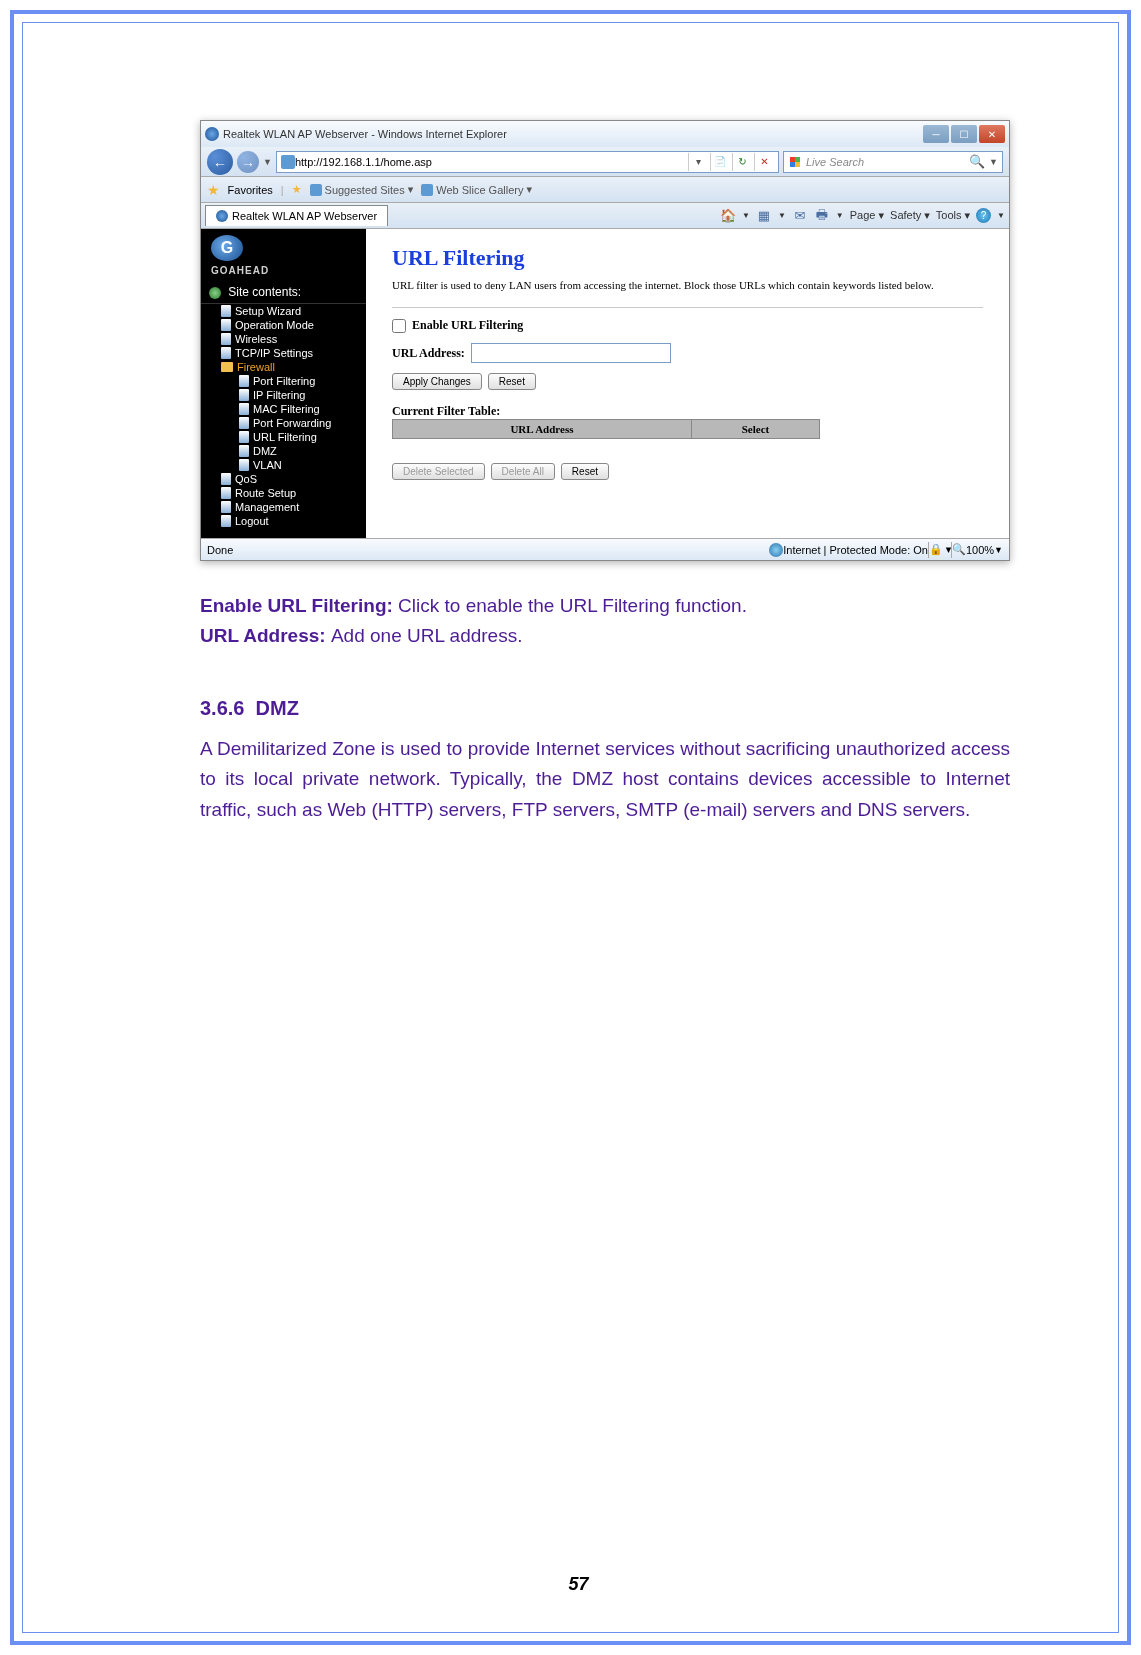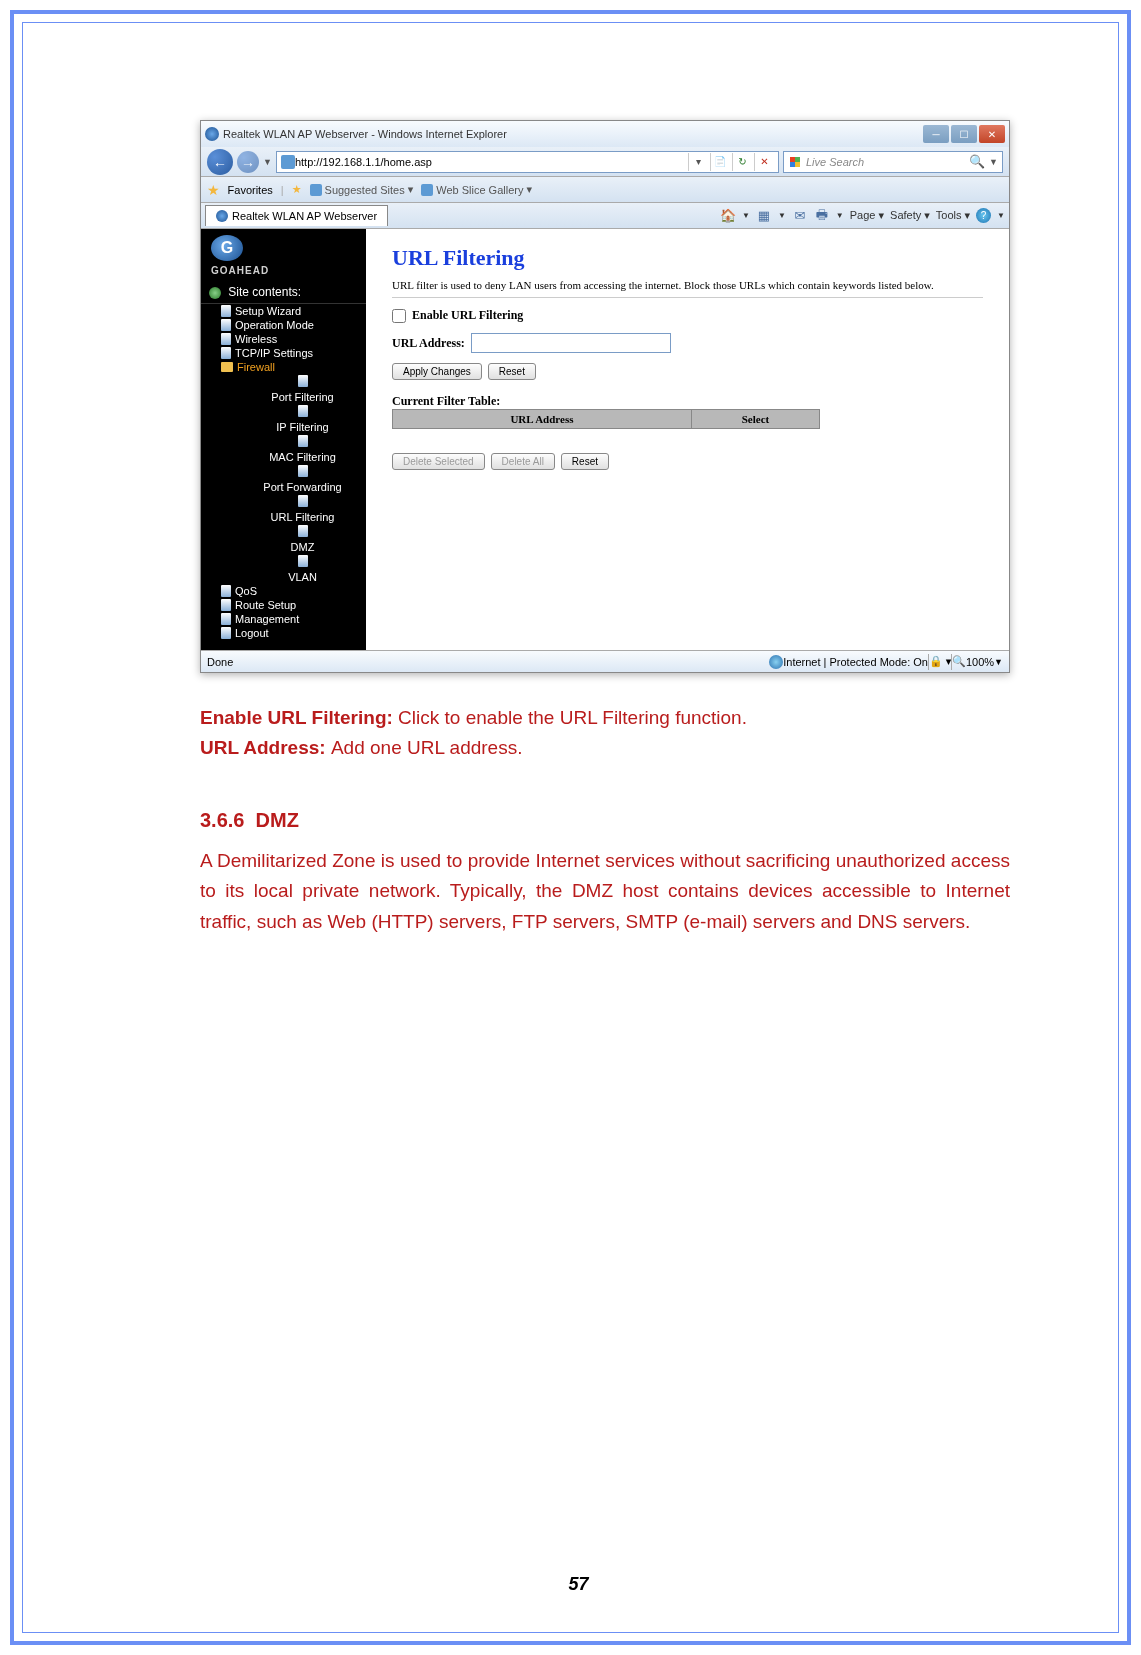--- a/index.html
+++ b/index.html
@@ -38,45 +38,45 @@
     .tool-links { margin-left: auto; display: flex; gap: 6px; align-items: center; color: #333; }
     .tool-ico { width: 16px; height: 16px; display:inline-flex; align-items:center; justify-content:center; font-size:13px; color:#4a6fa0;}
     
     .page-body { display: flex; background: #fff; }
     .sidebar { width: 165px; background: #000; color: #fff; font-size: 11px; padding: 0 0 10px 0; }
     .logo-area { height: 56px; background: #000; padding: 6px 10px; }
     .logo-g { width: 32px; height: 26px; background: radial-gradient(circle at 40% 40%, #6aa8e8, #1a4f90); border-radius: 50%; color: #fff; display:flex; align-items:center; justify-content:center; font-size:16px; font-weight:bold;}
     .logo-text { font-size: 10px; letter-spacing: 1px; margin-top: 4px; color: #d0d0d0; font-weight: bold;}
     .sidebar-title { padding: 0 8px 4px 8px; font-size: 12px; border-bottom: 1px solid #333; }
     .tree-item { padding: 1px 0 1px 20px; display: flex; align-items: center; gap: 4px; cursor: pointer; }
-    .tree-item.sub { padding-left: 38px; flex-direction: column; }
+    .tree-item.sub { padding-left: 38px; }
     .tree-item.active { color: #f0a020; }
     .doc-ico { width: 10px; height: 12px; background: linear-gradient(#fff, #8ab0d8); border-radius: 1px; flex-shrink:0;}
     .folder-ico { width: 12px; height: 10px; background: #f0c050; border-radius: 1px; flex-shrink:0;}
     .globe-ico { width: 12px; height: 12px; background: radial-gradient(#88d088, #2a7a2a); border-radius: 50%; flex-shrink:0;}
     
     .main-panel { flex: 1; }
     .banner { background: linear-gradient(#0a3a6a, #1a5a9a); color: #fff; font-family: Georgia, serif; font-size: 24px; padding: 8px 18px; }
     .panel-content { padding: 16px 26px; font-family: 'Times New Roman', serif; }
     .page-title { color: #1a3fdd; font-size: 22px; font-weight: bold; margin-bottom: 8px; }
-    .desc { font-size: 11px; margin-bottom: 10px; border-bottom: 1px solid #ccc; padding-bottom: 6px;}
+    .desc { font-size: 11px; margin-bottom: 10px; border-bottom: 1px solid #ccc; padding-bottom: 16px;}
     .form-row { display: flex; align-items: center; gap: 6px; margin: 10px 0; font-size: 12px; font-weight: bold;}
     .form-row input[type=text] { width: 200px; height: 20px; border: 1px solid #7a9cc6; }
     .form-row input[type=checkbox] { width: 14px; height: 14px; }
     .btn { padding: 2px 10px; font-size: 10px; background: linear-gradient(#fdfdfd, #e0e0e0); border: 1px solid #888; border-radius: 3px; cursor: pointer; font-family: Arial; font-weight:normal;}
     .btn:disabled { color: #999; }
     .table-caption { font-size: 12px; font-weight: bold; margin-top: 14px; }
     .filter-table { width: 428px; border: 1px solid #888; border-collapse: collapse; font-size: 11px; }
     .filter-table th { background: #b8b8b8; padding: 3px; border: 1px solid #888; font-weight: bold;}
     
     .status-bar { display: flex; align-items: center; height: 22px; background: linear-gradient(#f8fbfe, #dce8f5); border-top: 1px solid #aaa; font-size: 11px; padding: 0 6px; }
     .status-right { margin-left: auto; display: flex; align-items: center; gap: 0; }
     
     
-    .doc-text { margin-top: 30px; font-family: 'Century Gothic', 'Trebuchet MS', sans-serif; font-size: 19px; color: #b91c1c; line-height: 1.6; }
+    .doc-text { margin-top: 30px; font-family: 'Century Gothic', 'Trebuchet MS', sans-serif; font-size: 19px; color: #4c1d95; line-height: 1.6; }
     .doc-text .label { font-weight: bold; }
     .section-head { margin-top: 40px; font-weight: bold; font-size: 20px; }
     .body-para { text-align: justify; margin-top: 10px; }
     .page-num { position: absolute; bottom: 60px; left: 16px; right: 0; text-align: center; font-style: italic; font-weight: bold; font-size: 18px; font-family: 'Century Gothic', sans-serif; }
   </style>
 </head>
 <body>
 
 <div class="page-border-outer"></div>
 <div class="page-border-inner"></div>

